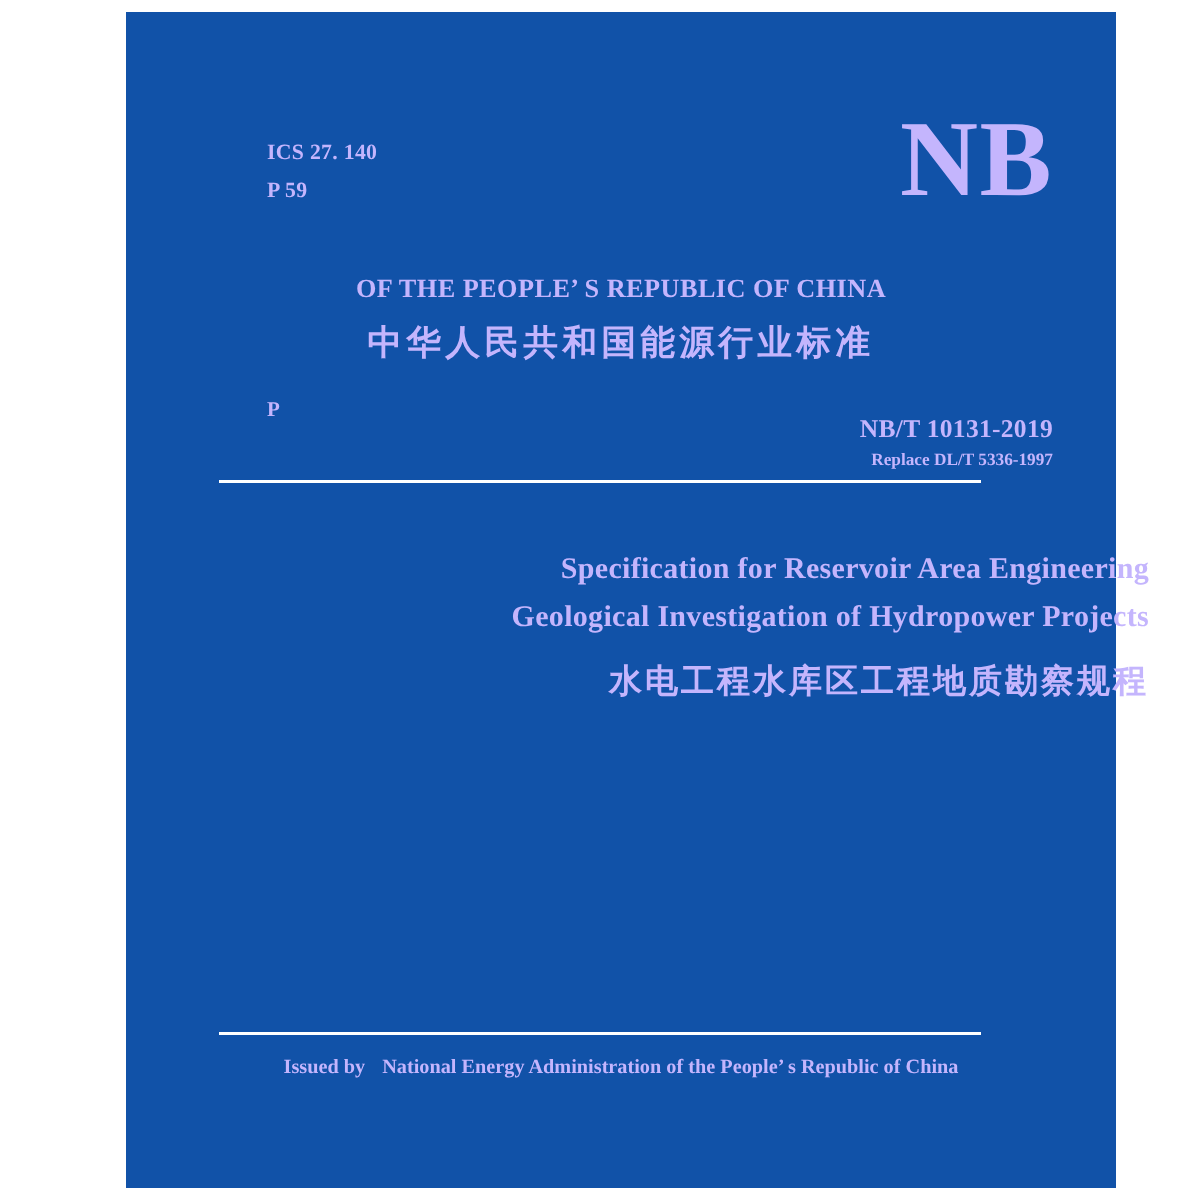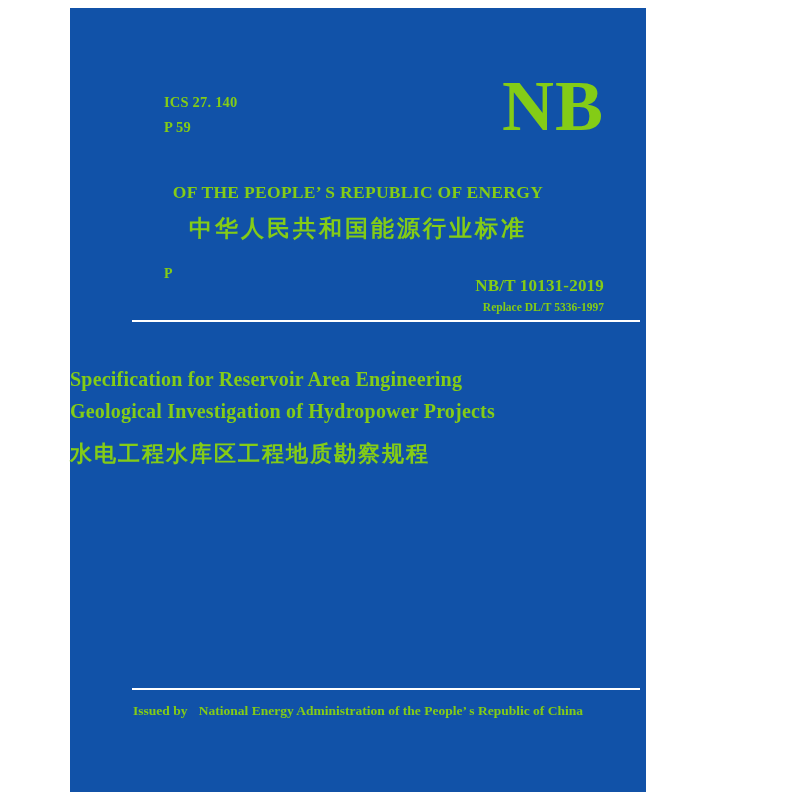--- a/index.html
+++ b/index.html
@@ -14,26 +14,26 @@
     overflow: hidden;
   }
   .page {
     position: relative;
     width: 800px;
     height: 800px;
     background: #ffffff;
   }
   .cover {
     position: absolute;
-    left: 70px;
+    left: 84px;
     top: 8px;
-    width: 576px;
+    width: 660px;
     height: 784px;
     background: #1152a8;
-    color: #84cc16;
+    color: #c4b5fd;
     box-sizing: border-box;
   }
   
   .top-row {
     position: absolute;
     left: 0;
     top: 72px;
     width: 100%;
     height: 80px;
   }
@@ -121,21 +121,22 @@
     background: #ffffff;
   }
   .rule-top { top: 312px; }
   .rule-bottom { top: 680px; }
   
   .title-block {
     position: absolute;
     left: 0;
     top: 355px;
     width: 100%;
-    text-align: left;
+    text-align: right;
+    padding-left: 22px;
   }
   .title-en {
     font-size: 20px;
     font-weight: bold;
     line-height: 1.6;
     letter-spacing: 0.2px;
   }
   .title-cn {
     margin-top: 12px;
     font-size: 22px;
@@ -179,21 +180,21 @@
 
     <div class="top-row">
       <div class="ics-block">
         <div>ICS 27. 140</div>
         <div>P 59</div>
       </div>
       <div class="nb-logo">NB</div>
     </div>
 
     <div class="heading-block">
-      <div class="heading-en">OF THE PEOPLE’ S REPUBLIC OF ENERGY</div>
+      <div class="heading-en">OF THE PEOPLE’ S REPUBLIC OF CHINA</div>
       <div class="heading-cn">中华人民共和国能源行业标准</div>
     </div>
 
     <div class="code-row">
       <div class="code-p">P</div>
       <div class="code-main">
         <div class="code-number">NB/T 10131-2019</div>
         <div class="code-replace">Replace DL/T 5336-1997</div>
       </div>
     </div>

